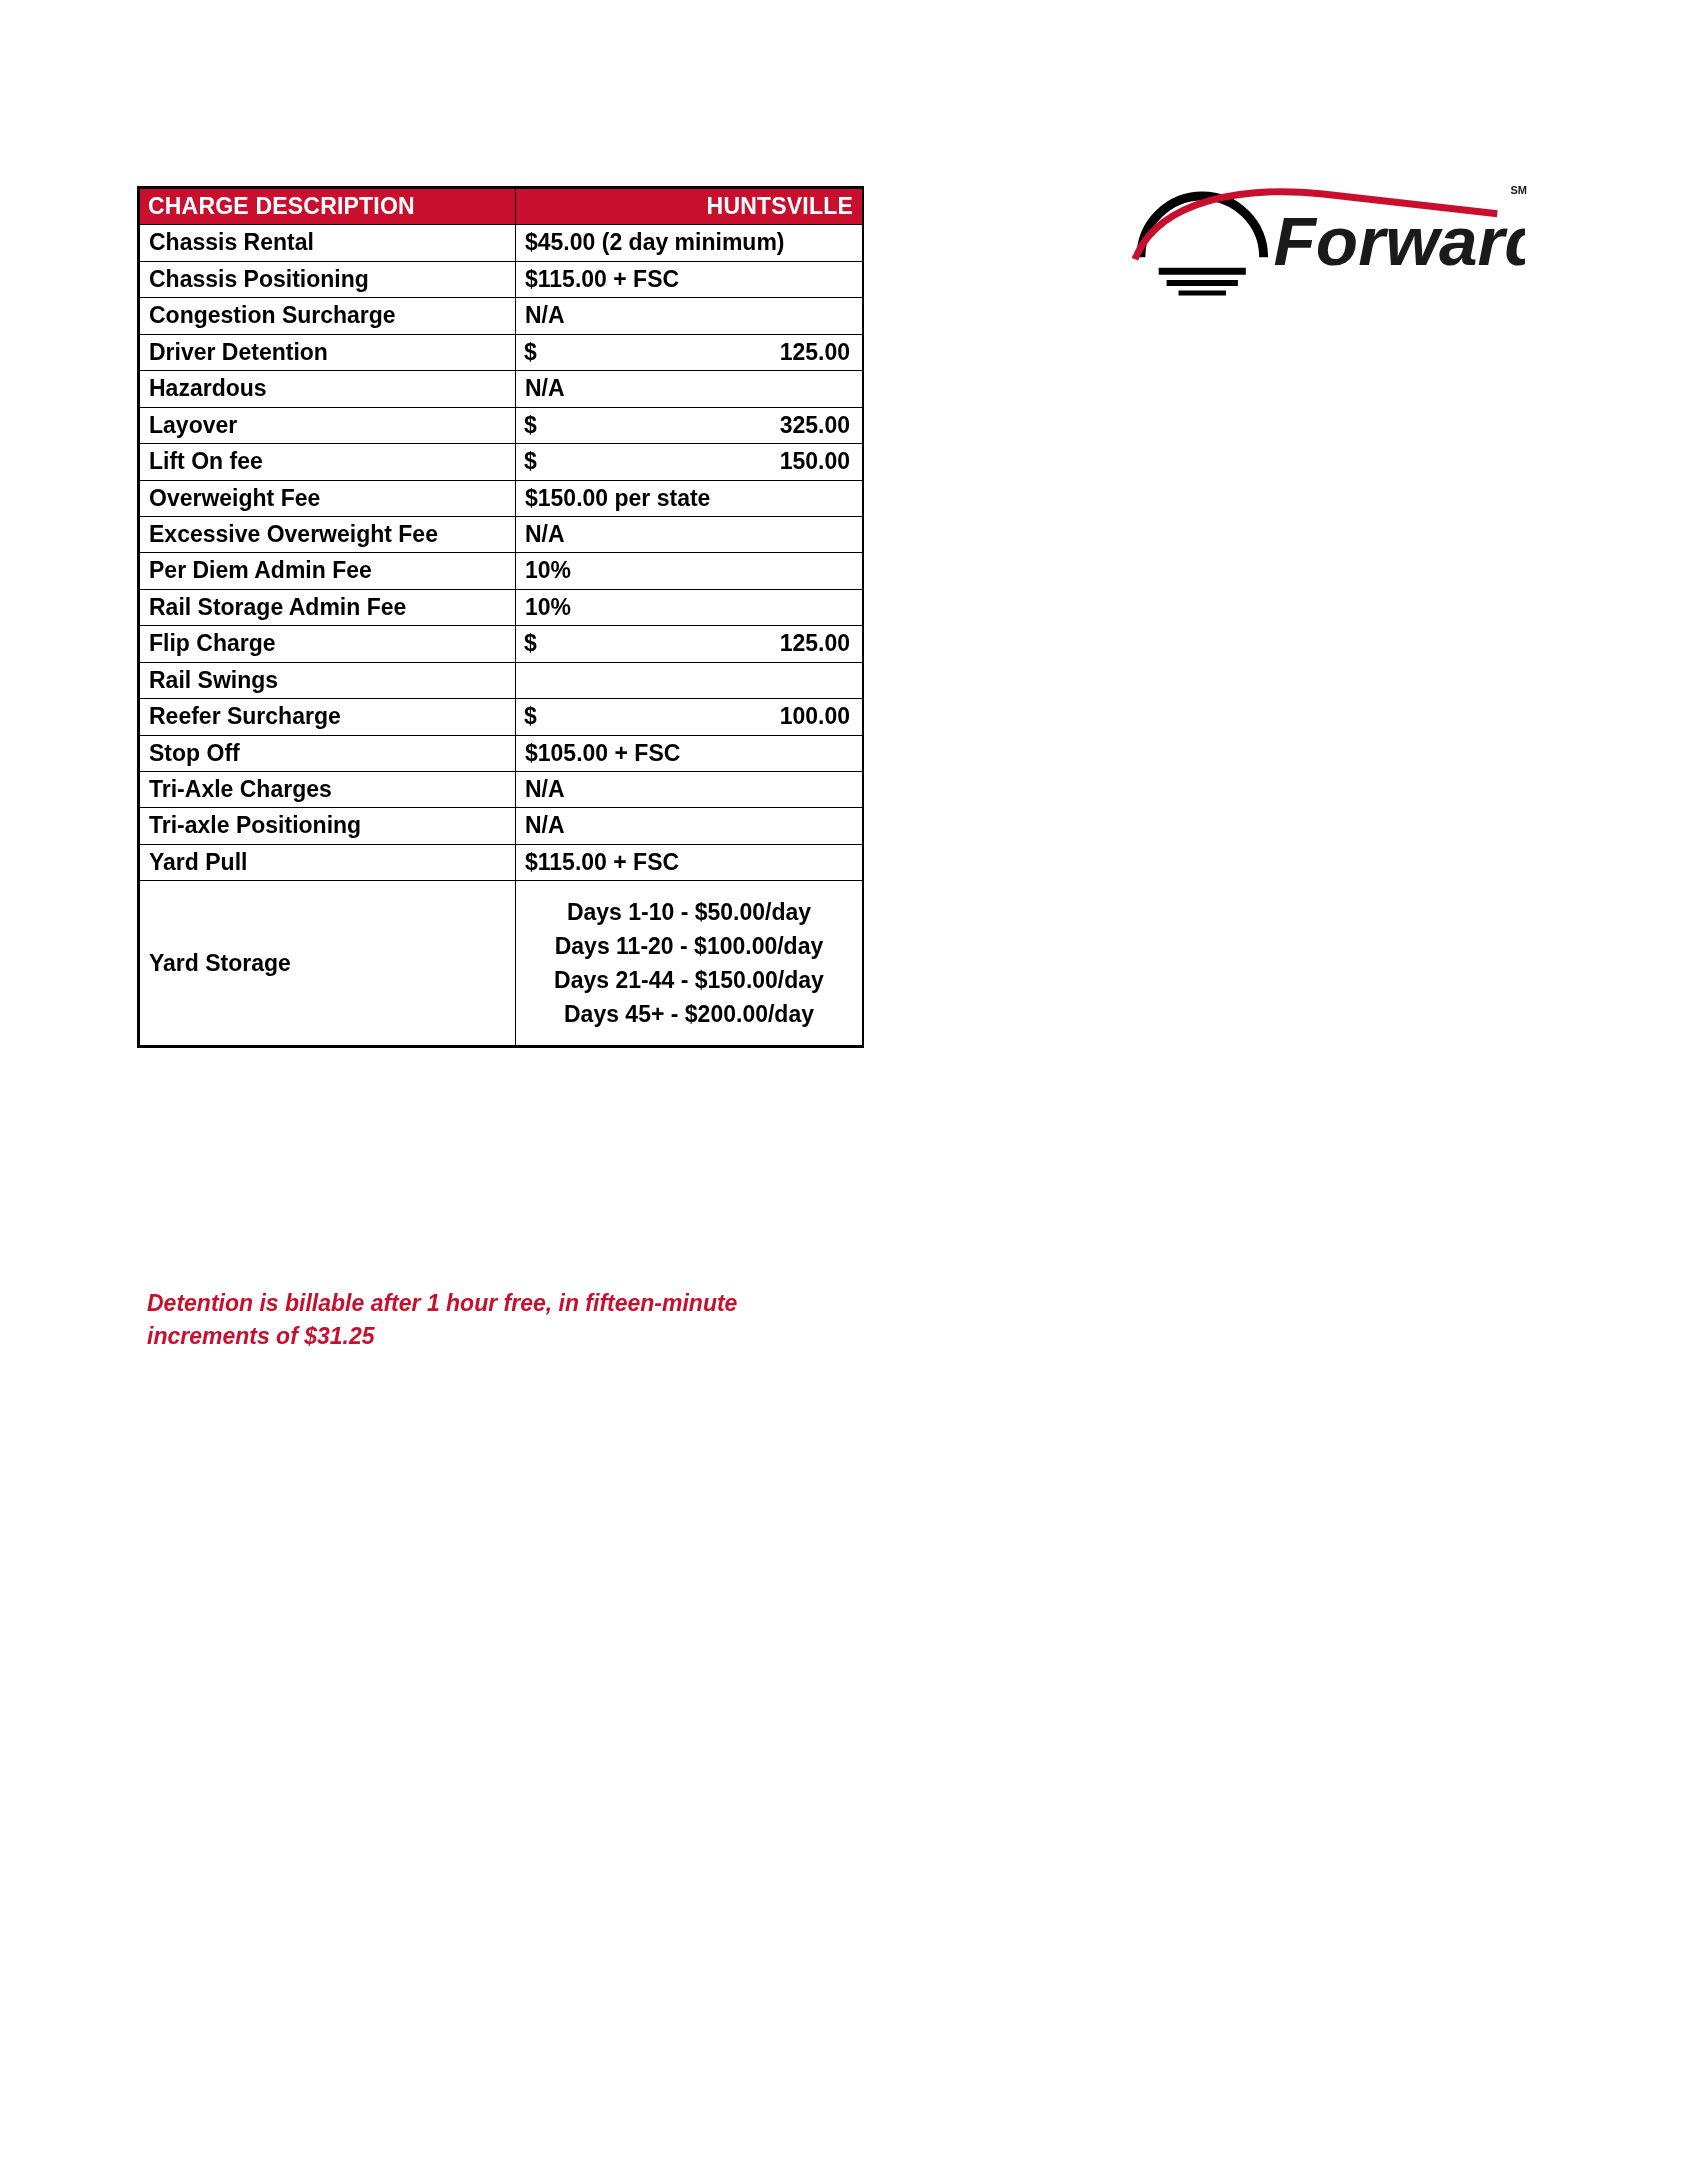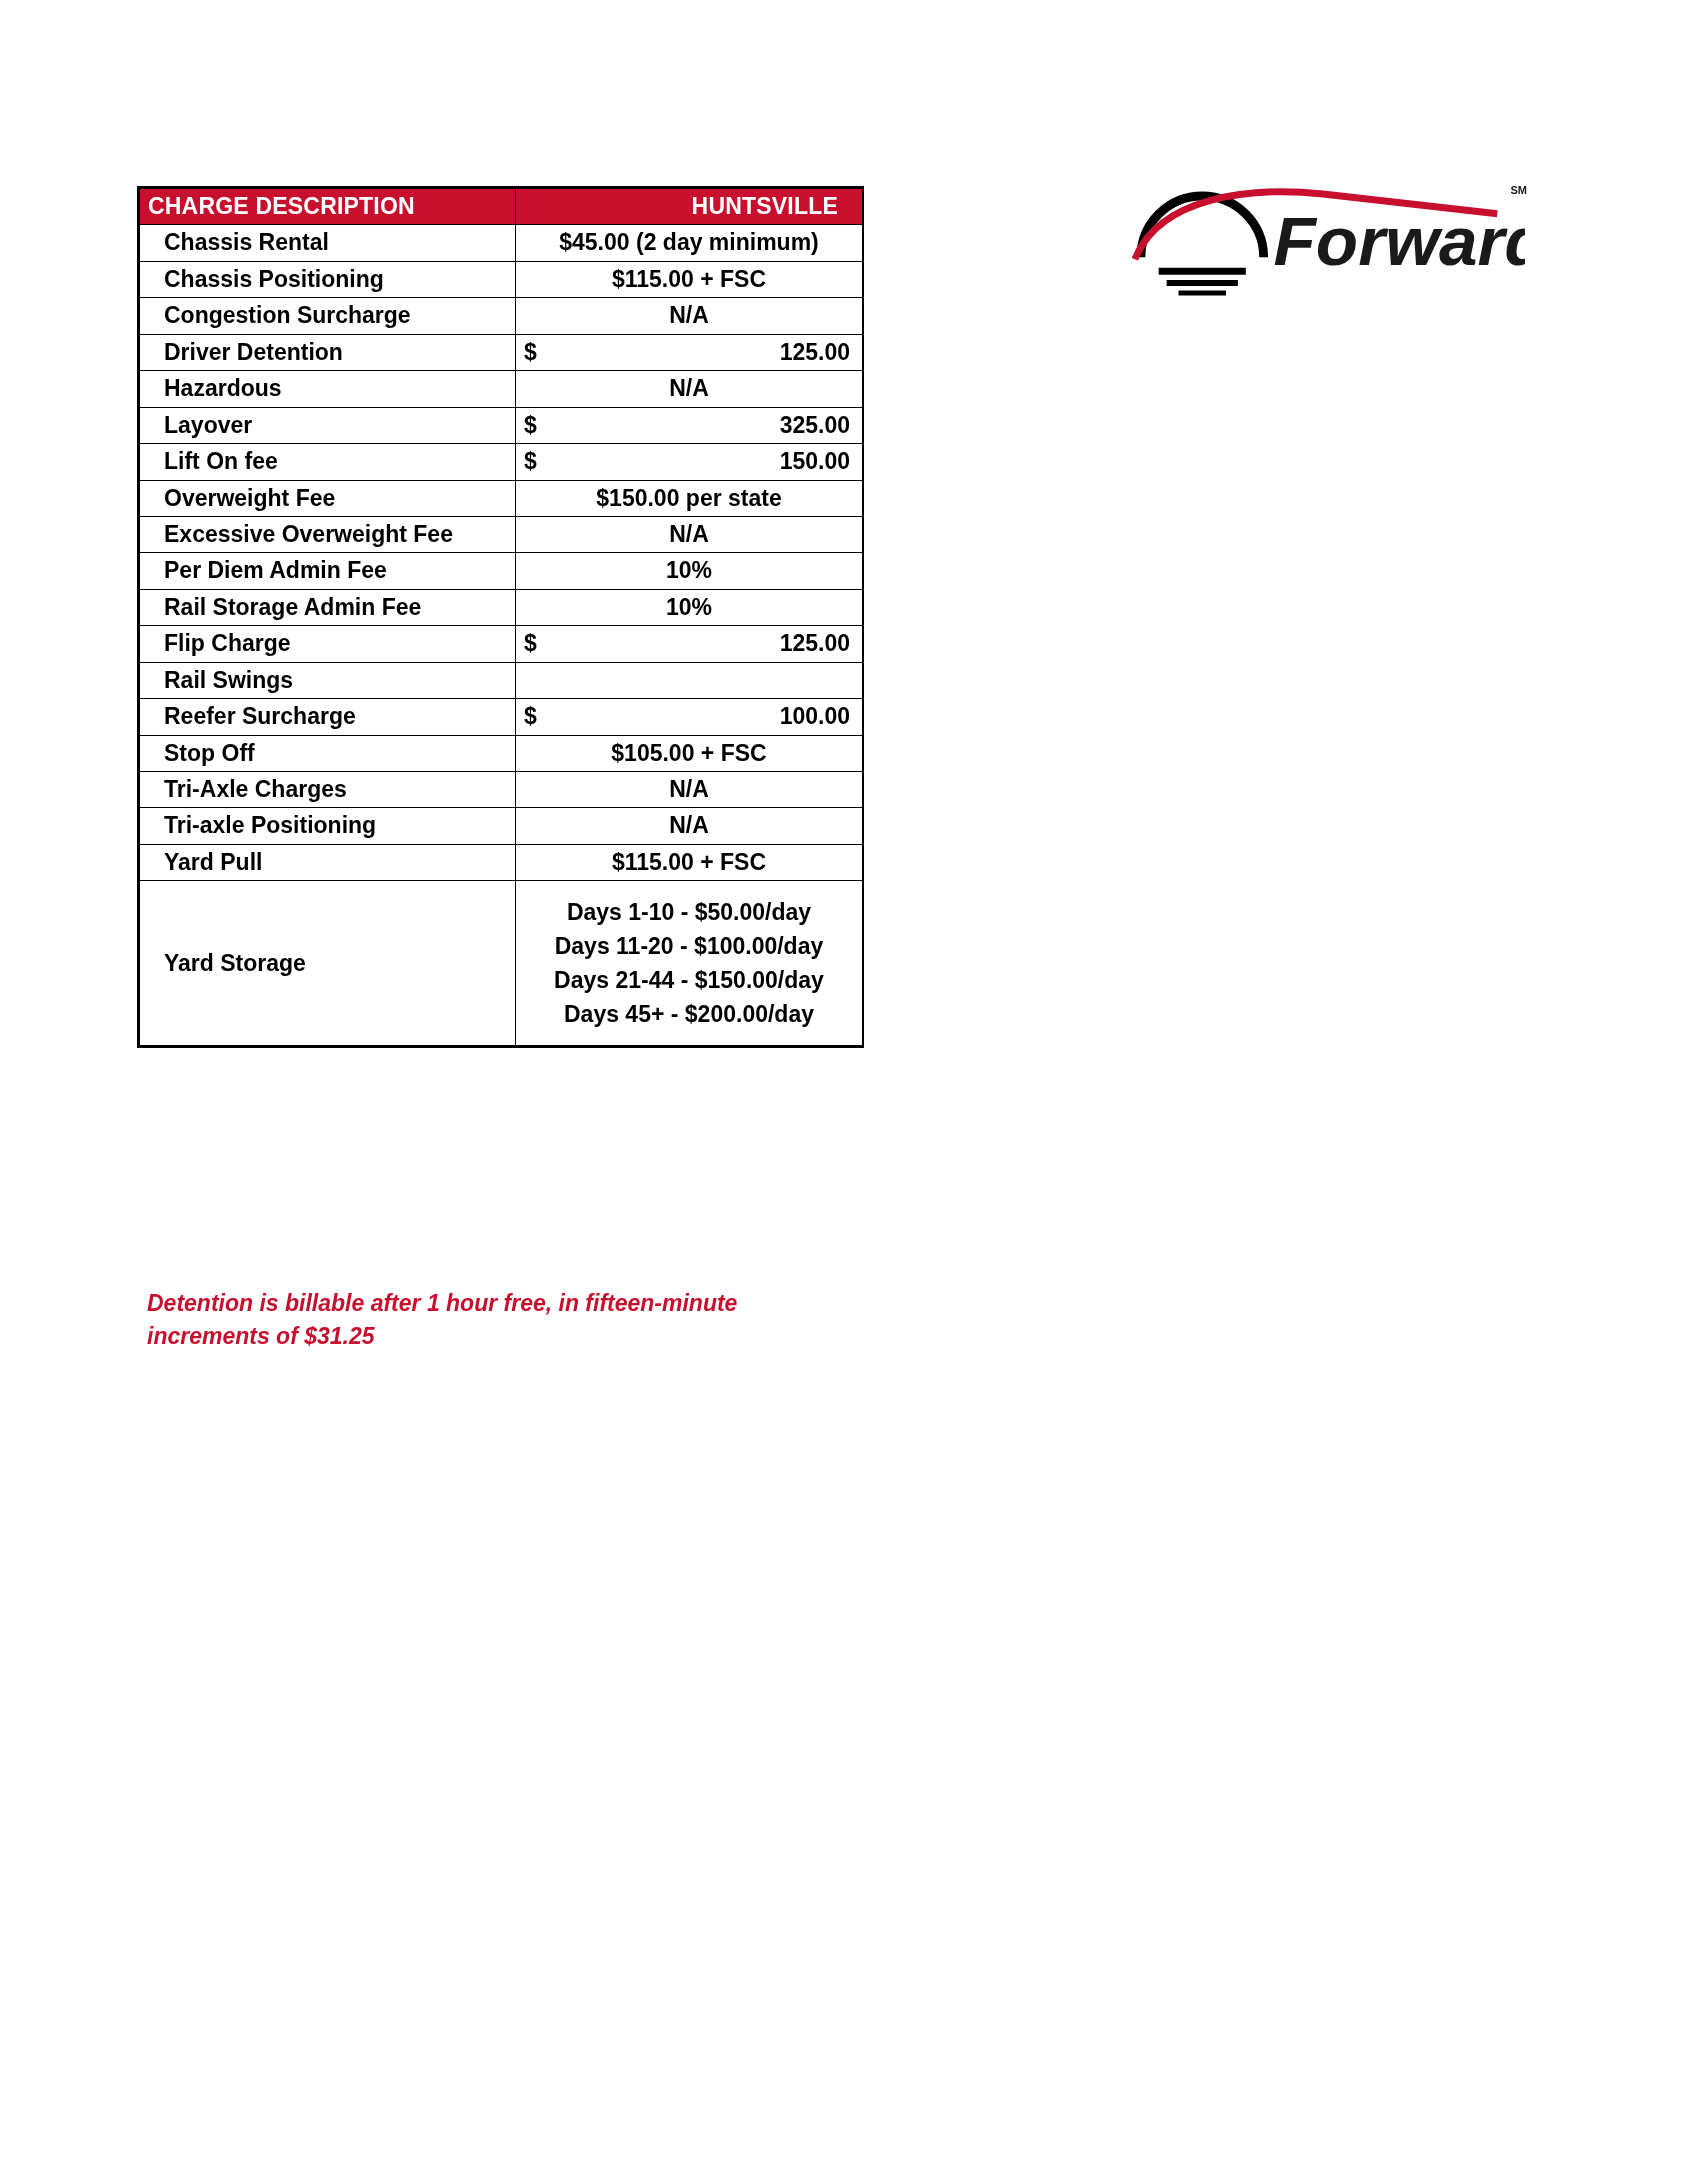--- a/index.html
+++ b/index.html
@@ -25,41 +25,41 @@
   table.rate-table {
     border-collapse: collapse;
     width: 723px;
     table-layout: fixed;
   }
   table.rate-table td,
   table.rate-table th {
     border: 1px solid #000000;
     font-size: 23px;
     font-weight: bold;
-    padding: 3px 24px;
+    padding: 3px 9px;
     line-height: 1.28;
     vertical-align: middle;
     height: 36px;
     box-sizing: border-box;
   }
   col.col-desc { width: 376px; }
   col.col-val  { width: 347px; }
 
   thead th {
     background: #C8102E;
     color: #ffffff;
     font-weight: bold;
     font-size: 23px;
     letter-spacing: 0.2px;
   }
   thead th.h-desc { text-align: left; padding-left: 8px; }
   thead th.h-val  { text-align: right; }
 
   td.desc { text-align: left; padding-left: 8px; }
-  td.val  { text-align: center; }
+  td.val  { }
 
   
   td.val.money {
     text-align: left;
     padding: 0;
   }
   td.val.money .money-inner {
     display: flex;
     justify-content: space-between;
     padding: 0 12px 0 8px;

